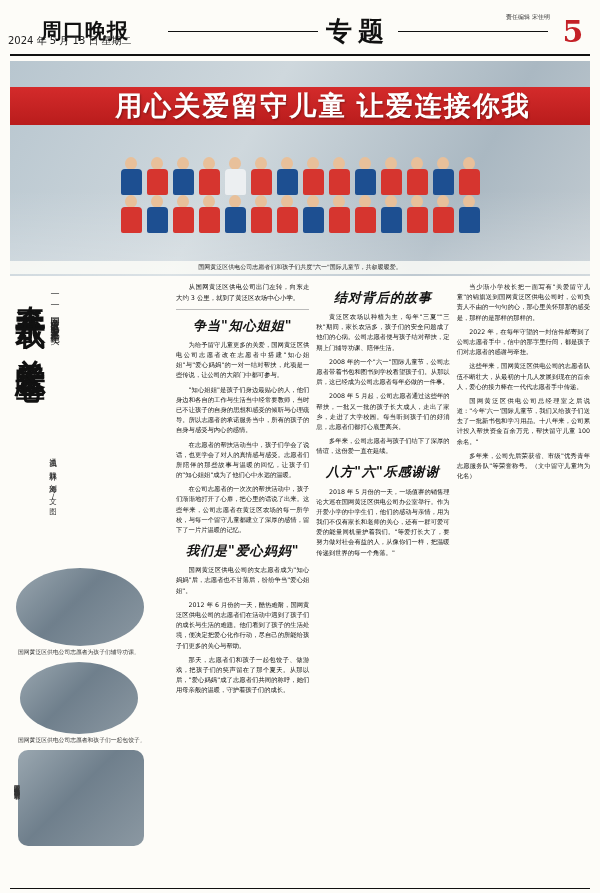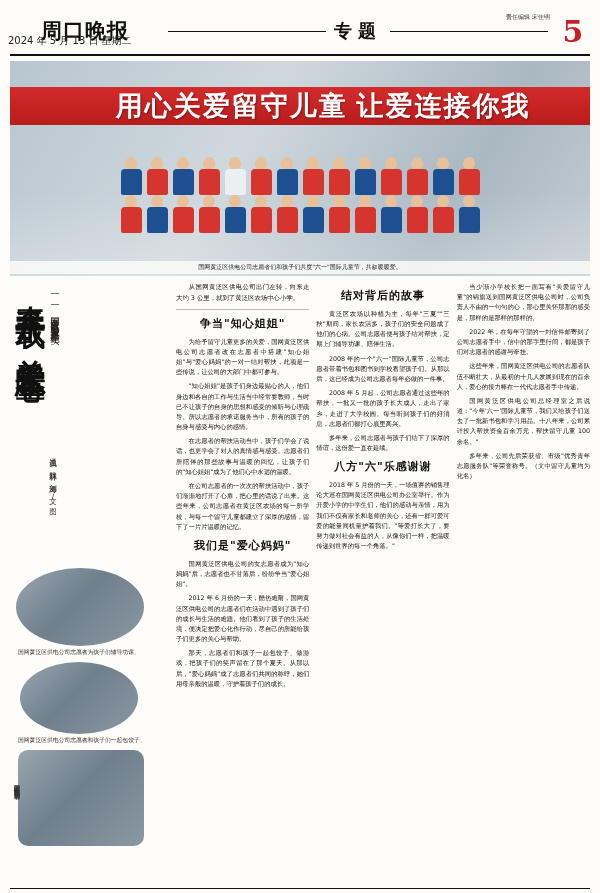--- a/index.html
+++ b/index.html
@@ -18,41 +18,41 @@
   .logo-text{
     font-family:"DejaVu Serif","Liberation Serif",serif;
     font-weight:bold;font-size:21px;letter-spacing:1px;color:#111;
     border-top:1.5px solid #111;border-bottom:1.5px solid #111;
     padding:20px 4px;white-space:nowrap;
   }
   .section-wrap{flex:1;display:flex;align-items:center;justify-content:center;position:relative;}
   .sec-rule{height:1px;background:#111;flex:1;margin:0 8px;}
   .section-title{
     font-family:"DejaVu Serif","Liberation Serif",serif;
-    font-weight:bold;font-size:18px;letter-spacing:6px;color:#111;white-space:nowrap;
+    font-weight:bold;font-size:26px;letter-spacing:6px;color:#111;white-space:nowrap;
   }
   .pagenum{
     width:34px;text-align:center;font-family:"DejaVu Serif","Liberation Serif",serif;
     font-size:30px;font-weight:bold;color:#c42127;
   }
   .mast-meta{position:absolute;right:40px;top:4px;font-size:6px;color:#333;text-align:right;line-height:1.5;}
   .dateline{position:absolute;left:8px;top:34px;font-size:10px;color:#222;}
 
   
   .hero{
     position:relative;margin-top:5px;height:215px;overflow:hidden;
     background:linear-gradient(#c8d2d8,#9fb0ba);
   }
   .hero-banner{
     position:absolute;left:0;right:0;top:26px;height:38px;
     background:linear-gradient(#d42b2b,#b91c1c);
   }
   .hero-banner-text{
     position:absolute;left:0;right:0;top:28px;height:34px;line-height:34px;
-    text-align:center;color:#fff;font-family:Liberation Serif, serif;
+    text-align:center;color:#fff;font-family:Liberation Sans, sans-serif;
     font-size:27px;font-weight:bold;letter-spacing:2px;
     text-shadow:1px 1px 2px rgba(0,0,0,.35);
     white-space:nowrap;overflow:hidden;margin-left:46px;
   }
   .hero-wall{position:absolute;left:0;right:0;top:0;height:100%;
     background:
       linear-gradient(rgba(255,255,255,0) 60%,rgba(255,255,255,.25) 100%),
       linear-gradient(120deg,#b8c6cf,#cfd8dd 40%,#aab8c2 75%,#c3ccd2);
   }
   .row-kids{position:absolute;left:0;right:0;display:flex;justify-content:center;gap:2px;}
@@ -99,22 +99,22 @@
     writing-mode:vertical-rl;text-orientation:upright;font-size:6px;color:#333;
     position:absolute;left:2px;bottom:12px;height:90px;letter-spacing:.5px;
   }
 
   .col{
     flex:1;font-size:6.3px;line-height:1.62;color:#111;text-align:justify;
     font-family:"DejaVu Sans","Liberation Sans",sans-serif;
   }
   .col p{margin:0 0 4px 0;text-indent:2em;}
   .subtitle{
-    text-align:center;font-weight:bold;font-size:11px;margin:5px 0 4px;
-    font-family:"DejaVu Serif","Liberation Serif",serif;color:#111;letter-spacing:1px;
+    text-align:center;font-weight:bold;font-size:13px;margin:5px 0 4px;
+    font-family:"DejaVu Serif","Liberation Serif",serif;color:#111;letter-spacing:1px;font-style:italic;
   }
   .lede{font-size:6.4px;line-height:1.7;}
   .topblock{margin-bottom:5px;}
   .rule{height:1px;background:#bbb;margin:5px 0;}
   .tail{position:absolute;left:10px;right:10px;bottom:4px;height:1px;background:#111;}
 </style>
 </head>
 <body>
 
 <div class="page">

